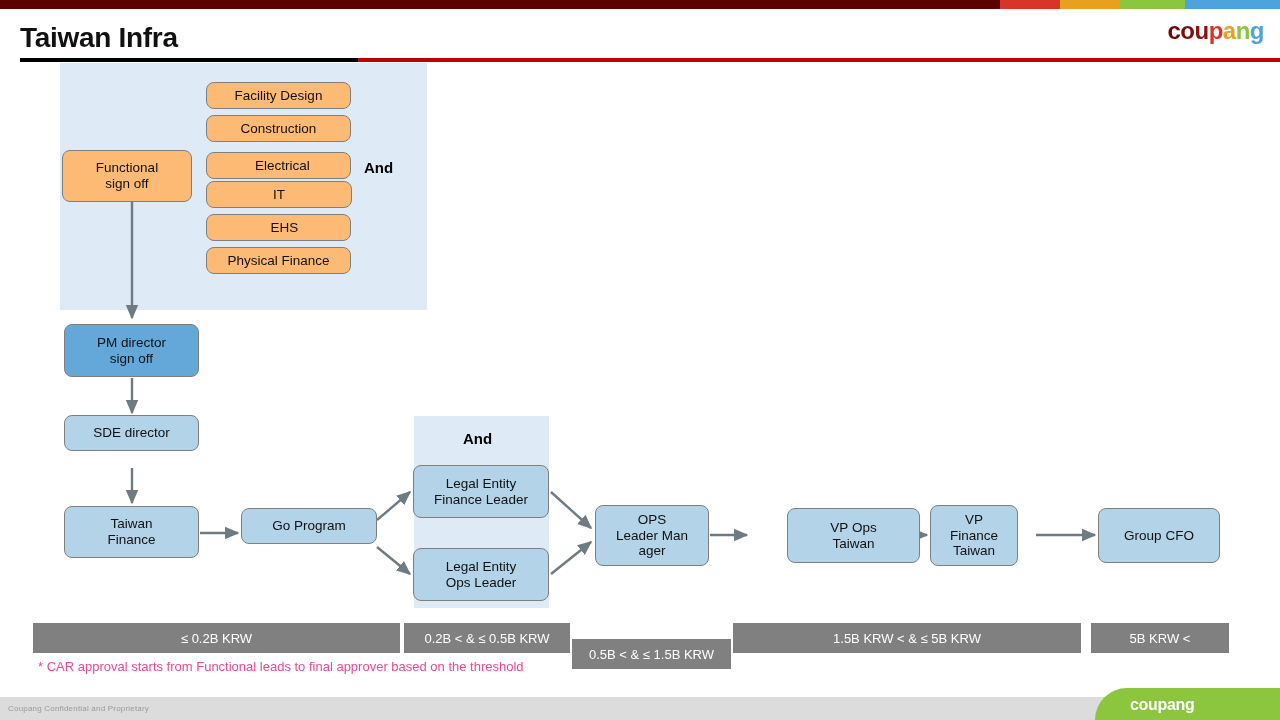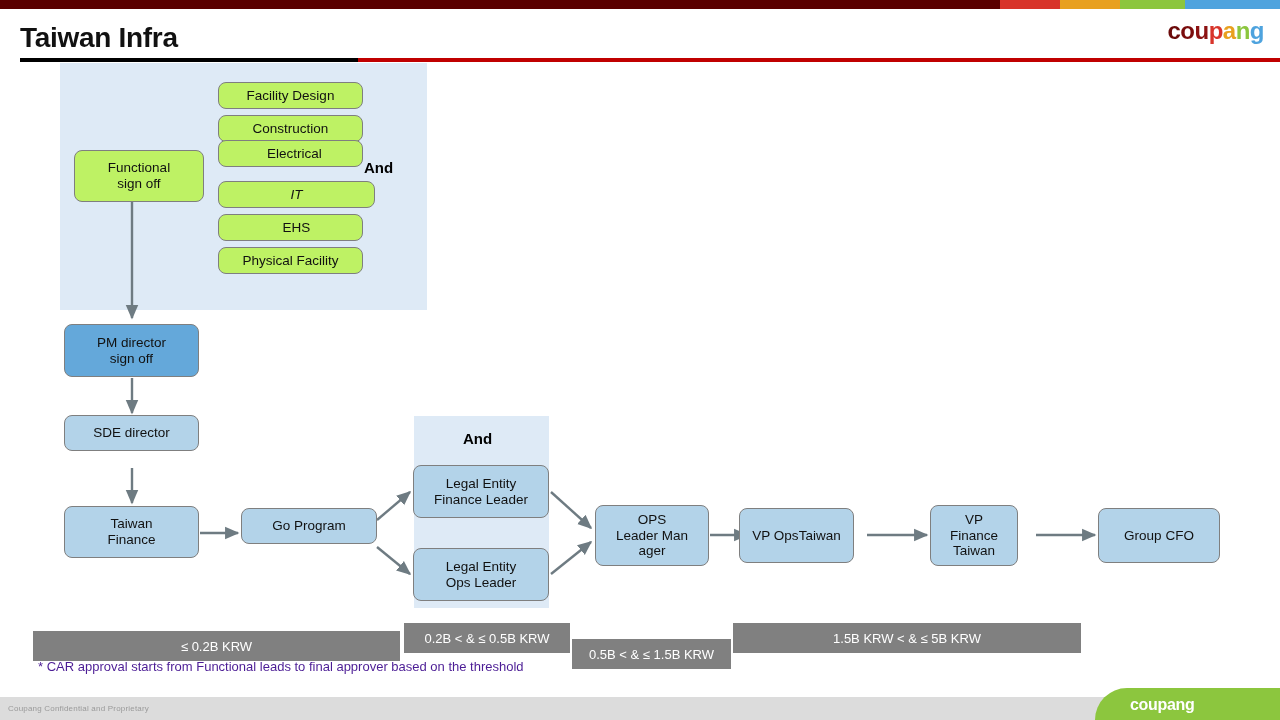--- a/index.html
+++ b/index.html
@@ -39,21 +39,21 @@
     border:1.5px solid #7F7F7F;
     border-radius:8px;
     display:flex;align-items:center;justify-content:center;
     text-align:center;
     color:#111;
     font-size:13.5px;
     line-height:1.18;
     box-sizing:border-box;
     padding:2px 4px;
   }
-  .node.dark{background:#bef264;margin-left:12px;}
+  .node.dark{background:#fdba74;}
   .node.darker{background:#64A8DA;}
   .node.light{background:#B3D3E9;}
 
   .andlabel{
     position:absolute;
     font-size:15px;font-weight:bold;color:#000000;
   }
 
   
   .svgwrap{position:absolute;left:0;top:0;width:1280px;height:720px;pointer-events:none;}
@@ -61,21 +61,21 @@
   
   .bar{
     position:absolute;height:30px;background:#808080;
     color:#fff;font-size:13px;
     display:flex;align-items:center;justify-content:center;
     box-sizing:border-box;
   }
 
   .footnote{
     position:absolute;left:38px;top:659px;
-    font-size:13px;color:#4c1d95;
+    font-size:13px;color:#ec4899;
   }
 
   
   .footer-gray{position:absolute;left:0;top:697px;width:1280px;height:23px;background:#DCDCDC;}
   .footer-text{
     position:absolute;left:8px;top:704px;
     font-size:8px;color:#9A9A9A;letter-spacing:0.2px;
   }
   .footer-green{
     position:absolute;left:1095px;top:688px;width:185px;height:32px;
@@ -147,31 +147,31 @@
     <span>Functional</span>
     <span>sign off</span>
   </div>
 
   <div class="node dark" style="left:206px;top:82px;width:145px;height:27px;">
     <span>Facility Design</span>
   </div>
   <div class="node dark" style="left:206px;top:115px;width:145px;height:27px;">
     <span>Construction</span>
   </div>
-  <div class="node dark" style="left:206px;top:140px;width:145px;height:27px;padding-left:12px;">
+  <div class="node dark" style="left:206px;top:152px;width:145px;height:27px;padding-left:12px;">
     <span>Electrical</span>
   </div>
-  <div class="node dark" style="left:206px;top:181px;width:157px;height:27px;font-style:italic;">
+  <div class="node dark" style="left:206px;top:181px;width:146px;height:27px;">
     <span>IT</span>
   </div>
   <div class="node dark" style="left:206px;top:214px;width:145px;height:27px;padding-left:16px;">
     <span>EHS</span>
   </div>
   <div class="node dark" style="left:206px;top:247px;width:145px;height:27px;">
-    <span>Physical Facility</span>
+    <span>Physical Finance</span>
   </div>
 
   <div class="andlabel" style="left:364px;top:159px;">And</div>
 
   <div class="node darker" style="left:64px;top:324px;width:135px;height:53px;flex-direction:column;">
     <span>PM director</span>
     <span>sign off</span>
   </div>
 
   <div class="node light" style="left:64px;top:415px;width:135px;height:36px;">
@@ -198,46 +198,49 @@
     <span>Legal Entity</span>
     <span>Ops Leader</span>
   </div>
 
   <div class="node light" style="left:595px;top:505px;width:114px;height:61px;flex-direction:column;">
     <span>OPS</span>
     <span>Leader Man</span>
     <span>ager</span>
   </div>
 
-  <div class="node light" style="left:739px;top:508px;width:115px;height:55px;flex-direction:row;">
+  <div class="node light" style="left:787px;top:508px;width:133px;height:55px;flex-direction:column;">
     <span>VP Ops</span>
     <span>Taiwan</span>
   </div>
 
   <div class="node light" style="left:930px;top:505px;width:88px;height:61px;flex-direction:column;">
     <span>VP</span>
     <span>Finance</span>
     <span>Taiwan</span>
   </div>
 
   <div class="node light" style="left:1098px;top:508px;width:122px;height:55px;">
     <span>Group CFO</span>
   </div>
 
-  <div class="bar" style="left:33px;top:623px;width:367px;margin-top:8px;">
+  <div class="bar" style="left:33px;top:623px;width:367px;">
     <span>≤ 0.2B KRW</span>
   </div>
   <div class="bar" style="left:404px;top:623px;width:166px;">
     <span>0.2B  &lt; &amp; ≤ 0.5B KRW</span>
   </div>
   <div class="bar" style="left:572px;top:623px;width:159px;margin-top:16px;">
     <span>0.5B  &lt; &amp; ≤ 1.5B KRW</span>
   </div>
   <div class="bar" style="left:733px;top:623px;width:348px;">
     <span>1.5B KRW &lt; &amp; ≤ 5B KRW</span>
+  </div>
+  <div class="bar" style="left:1091px;top:623px;width:138px;">
+    <span>5B KRW &lt;</span>
   </div>
 
   <div class="footnote">* CAR approval starts from Functional leads to final approver based on the threshold</div>
 
   <div class="footer-gray"></div>
   <div class="footer-text">Coupang Confidential and Proprietary</div>
   <div class="footer-green"></div>
   <div class="footer-green-text">coupang</div>
 
 </div>

